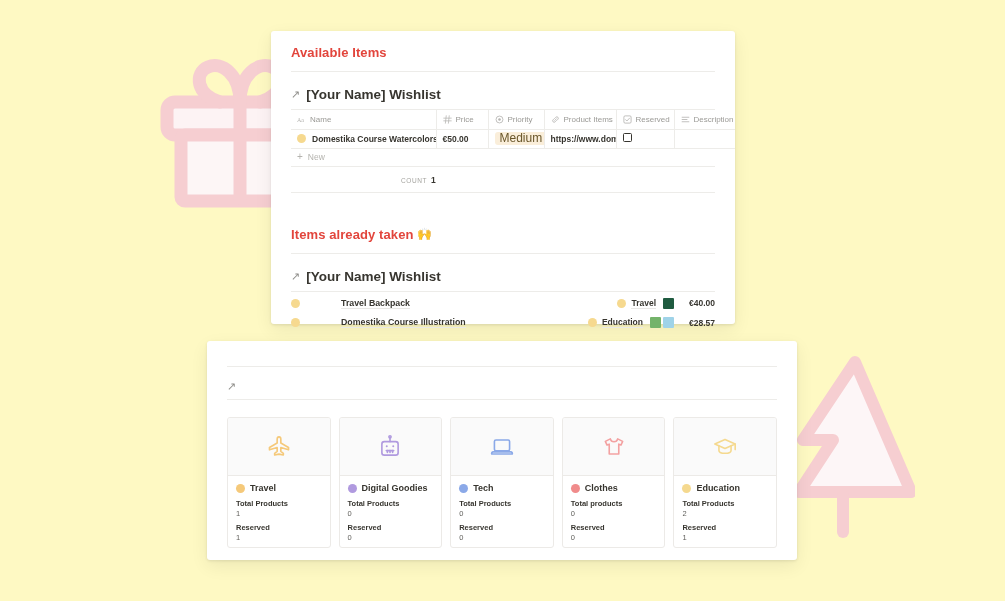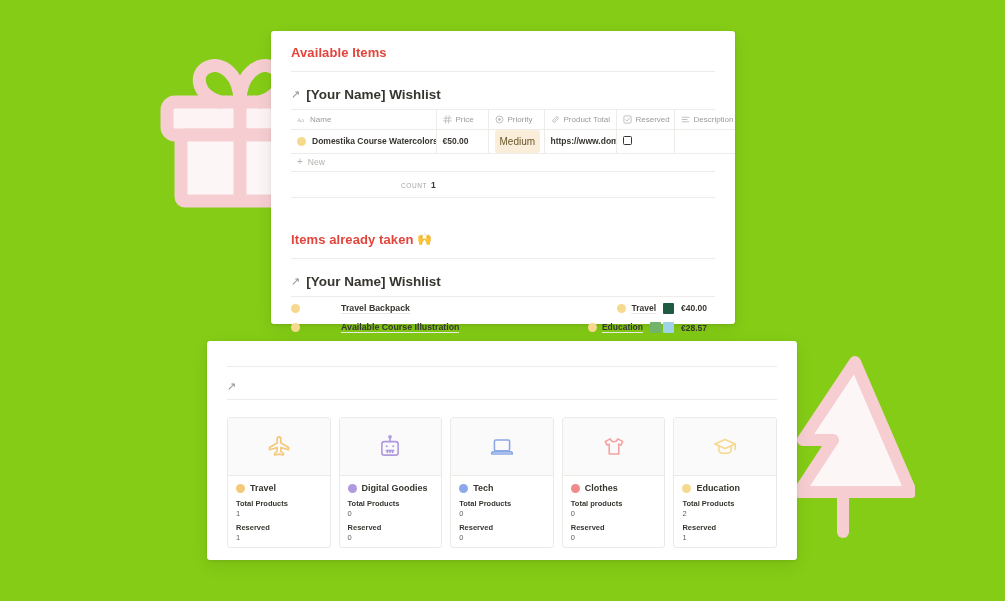--- a/index.html
+++ b/index.html
@@ -10,21 +10,21 @@
     background: #ffffff;
     font-family: "Liberation Sans", sans-serif;
     -webkit-font-smoothing: antialiased;
     overflow: hidden;
   }
 
   #stage {
     position: relative;
     width: 1005px;
     height: 601px;
-    background: #84cc16;
+    background: #fef9c3;
   }
 
   
   .deco { position: absolute; pointer-events: none; }
   #deco-gift  { left: 150px; top: 45px;  width: 180px; height: 165px; }
   #deco-tree  { left: 795px; top: 348px; width: 120px; height: 190px; }
 
   
   .card {
     position: absolute;
@@ -99,22 +99,22 @@
   table.nt td { color: #37352f; font-weight: bold; font-size: 8.5px; }
 
   .cell-name { display: flex; align-items: center; gap: 6px; }
   .dot { width: 9px; height: 9px; border-radius: 50%; flex: 0 0 9px; display:inline-block; }
   .td-num { text-align: right; font-weight: bold; }
   .badge {
     display: inline-block;
     background: #faeeda;
     color: #69562a;
     border-radius: 3px;
-    padding: 6px 5px;
-    font-size: 10px;
+    padding: 1px 5px;
+    font-size: 12px;
     font-weight: normal;
     line-height: 11px;
   }
   .linktxt { color: #37352f; font-weight: bold; font-size: 8.5px; }
   .chk {
     width: 9px; height: 9px;
     border: 1.3px solid #37352f;
     border-radius: 1.5px;
     display: inline-block;
   }
@@ -150,21 +150,21 @@
     height: 15.5px;
     margin-top: 4px;
     font-size: 8.8px;
   }
   .tk-name { color: #37352f; font-weight: bold; border-bottom: 1px solid #e9e8e5; margin-left: 34px; }
   .tk-right { margin-left: auto; display: flex; align-items: center; gap: 7px; }
   .tk-cat { display: flex; align-items: center; gap: 5px; color: #37352f; font-weight: bold; font-size: 8.5px; }
   .tk-cat .lbl { border-bottom: 1px solid #e9e8e5; }
   .tk-thumbs { display: flex; gap: 2px; align-items: center; }
   .thumb { width: 11px; height: 11px; border-radius: 1px; display: inline-block; }
-  .tk-price { color: #37352f; font-weight: bold; font-size: 8.5px; width: 34px; text-align: left; }
+  .tk-price { color: #37352f; font-weight: bold; font-size: 8.5px; width: 34px; text-align: right; }
   .tk-new { margin-top: 5px; padding-left: 0; border-bottom: none; }
 
   
   #cat-inner { padding: 14px 20px 0 20px; }
   #cat-head { font-size: 13px; }
   #cat-db-title { font-size: 14.5px; margin-top: 14px; }
 
   #cards-grid {
     display: flex;
     gap: 8px;
@@ -277,21 +277,21 @@
             </th>
             <th>
               <div class="th-in">
                 <svg class="th-ico" viewBox="0 0 12 12">
                   <g fill="none" stroke="#9b9a96" stroke-width="1.1" stroke-linecap="round">
                     <path d="M5 7.2 L7.2 5"></path>
                     <path d="M4.2 5 L2.8 6.4 a1.9 1.9 0 0 0 2.7 2.7 L6.9 7.7"></path>
                     <path d="M7.8 7.1 L9.2 5.7 a1.9 1.9 0 0 0 -2.7 -2.7 L5.1 4.4"></path>
                   </g>
                 </svg>
-                <span>Product Total</span>
+                <span>Product Items</span>
               </div>
             </th>
             <th>
               <div class="th-in">
                 <svg class="th-ico" viewBox="0 0 12 12">
                   <rect x="1.2" y="1.2" width="9.6" height="9.6" rx="1.6" fill="none" stroke="#9b9a96" stroke-width="1.1"></rect>
                   <path d="M3.4 6.2 L5.2 8 L8.7 4.2" fill="none" stroke="#9b9a96" stroke-width="1.1" stroke-linecap="round" stroke-linejoin="round"></path>
                 </svg>
                 <span>Reserved</span>
               </div>
@@ -367,21 +367,21 @@
             </span>
             <span class="tk-thumbs" id="tk0-thumbs">
                 <span class="thumb" style="background: rgb(31, 91, 64);"></span>
               </span>
             <span class="tk-price">€40.00</span>
           </span>
         </div>
 
         <div class="tk-row">
           <span class="dot" id="tk1-dot" style="margin-right: 7px; background: rgb(246, 217, 143);"></span>
-          <span class="tk-name">Available Course Illustration</span>
+          <span class="tk-name">Domestika Course Illustration</span>
           <span class="tk-right">
             <span class="tk-cat">
               <span class="dot" id="tk1-cat-dot" style="background: rgb(246, 217, 143);"></span>
               <span class="lbl">Education</span>
             </span>
             <span class="tk-thumbs" id="tk1-thumbs">
                 <span class="thumb" style="background: rgb(116, 179, 106);"></span>
                 <span class="thumb" style="background: rgb(159, 211, 232);"></span>
               </span>
             <span class="tk-price">€28.57</span>

